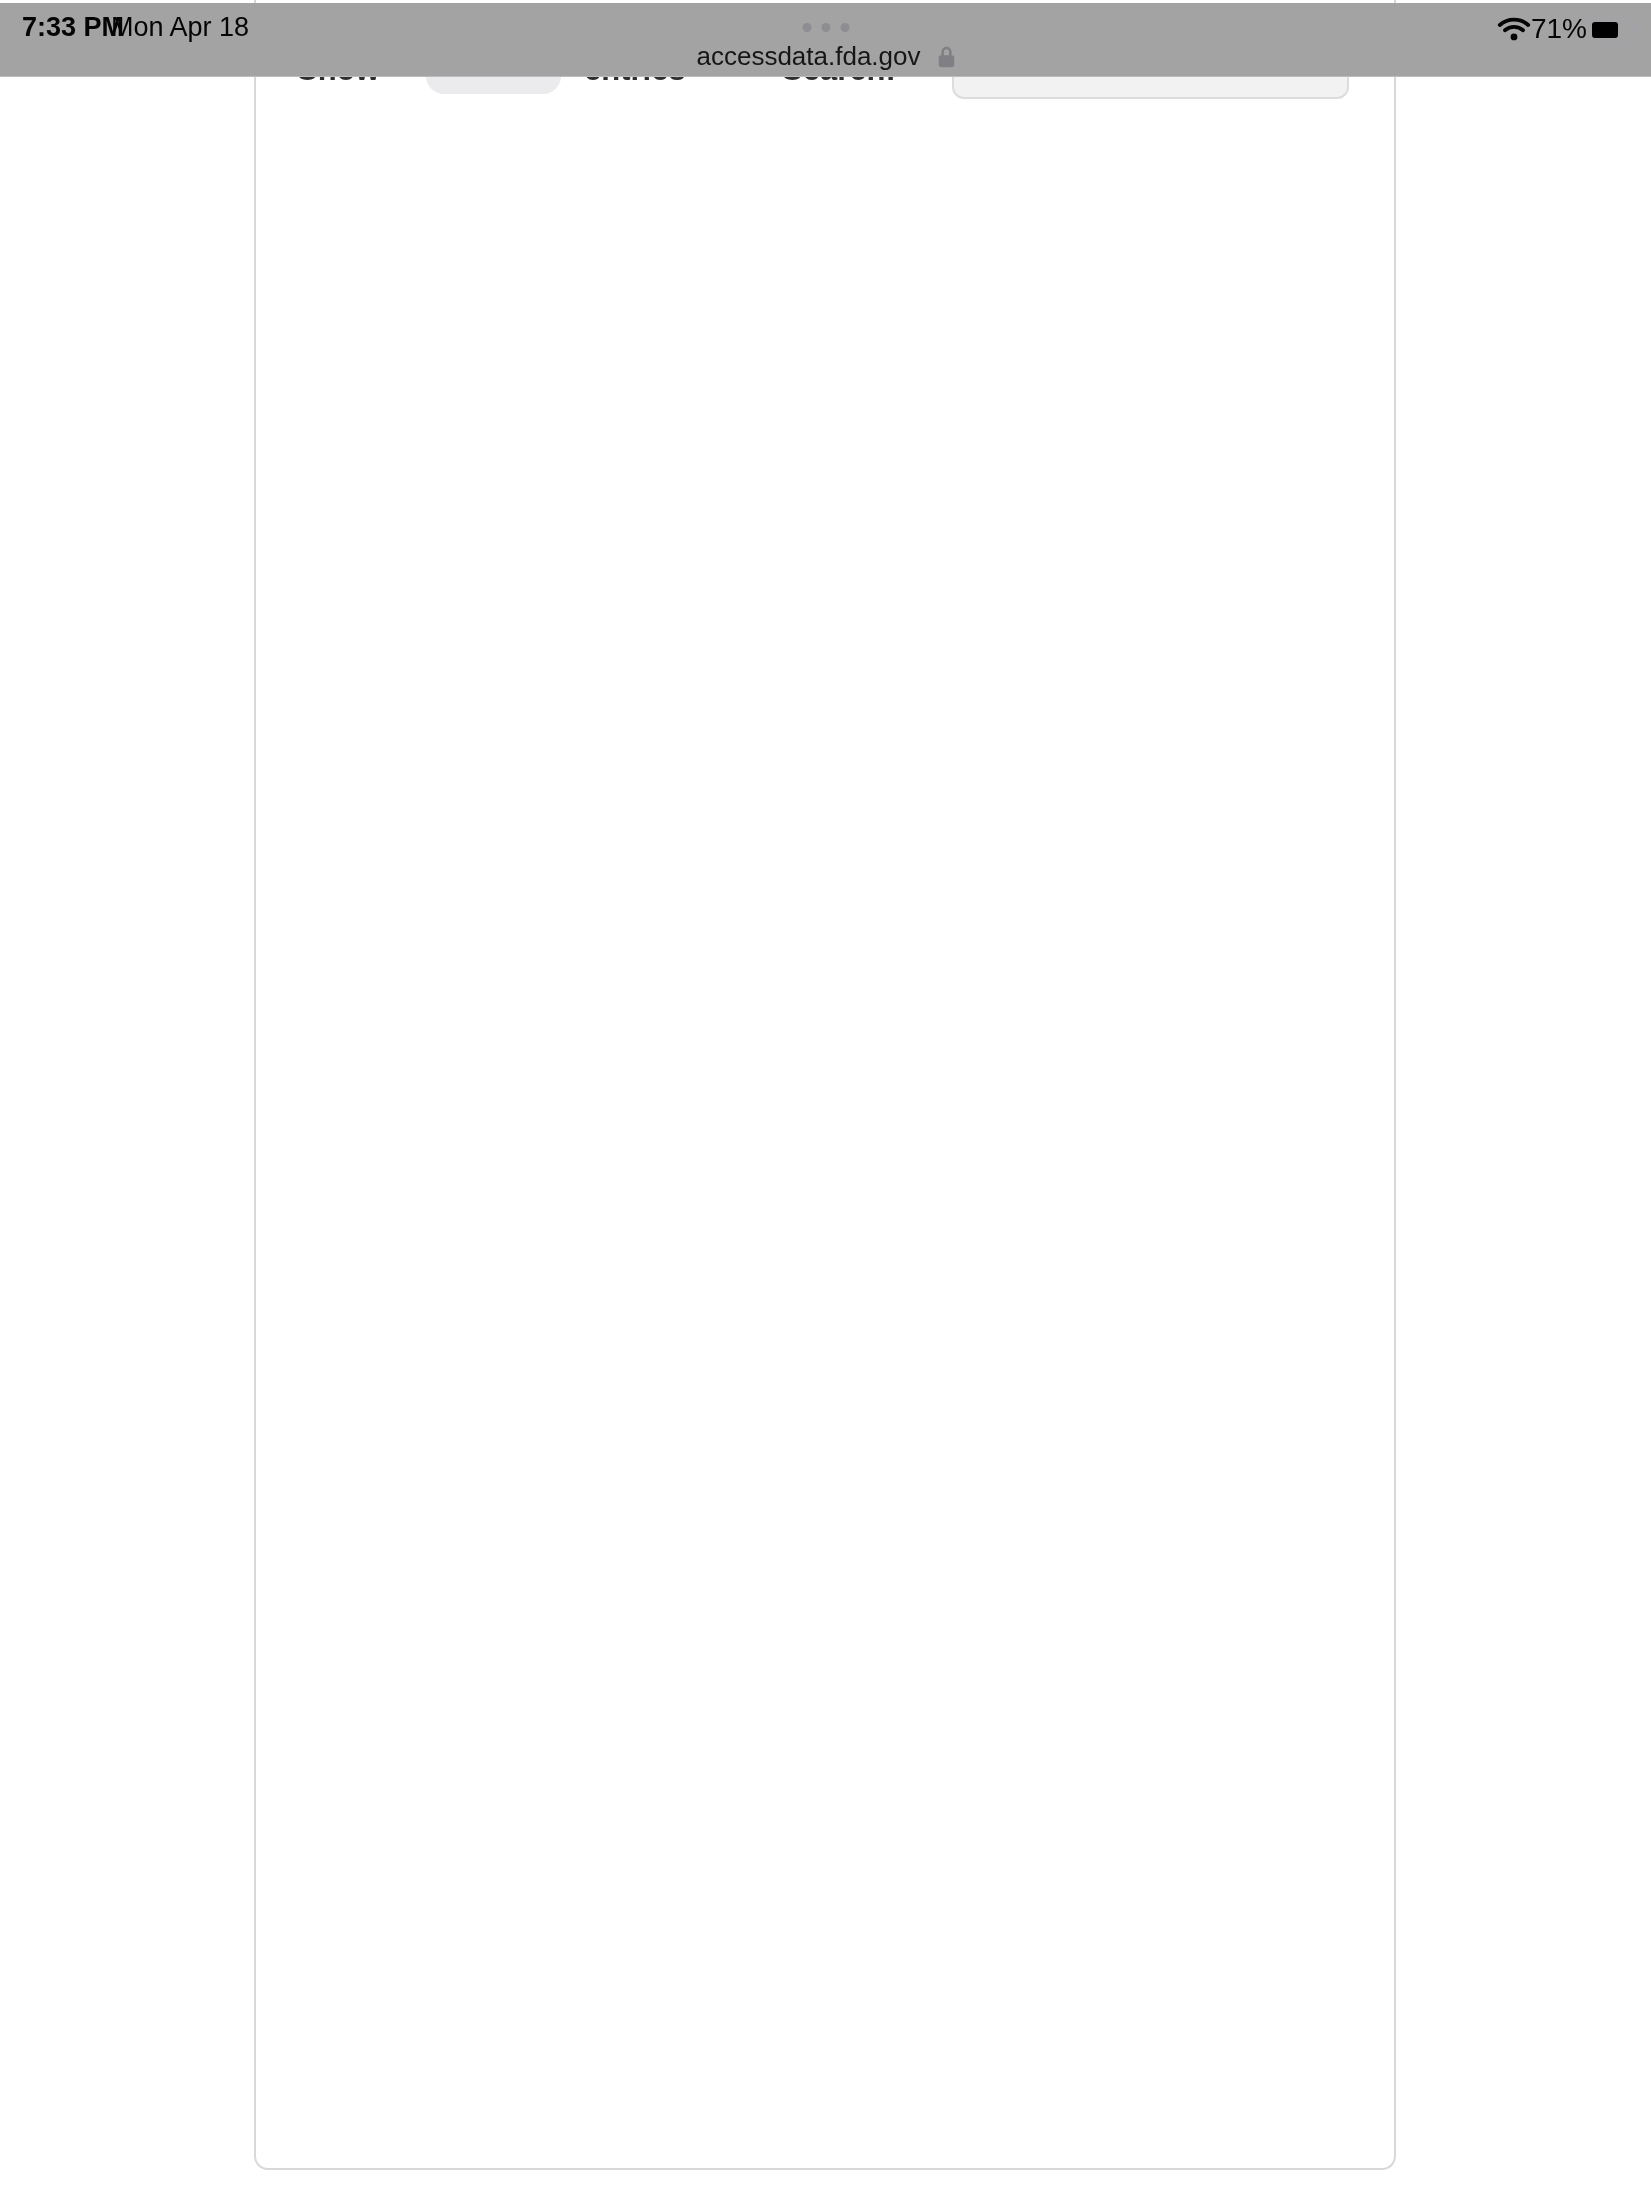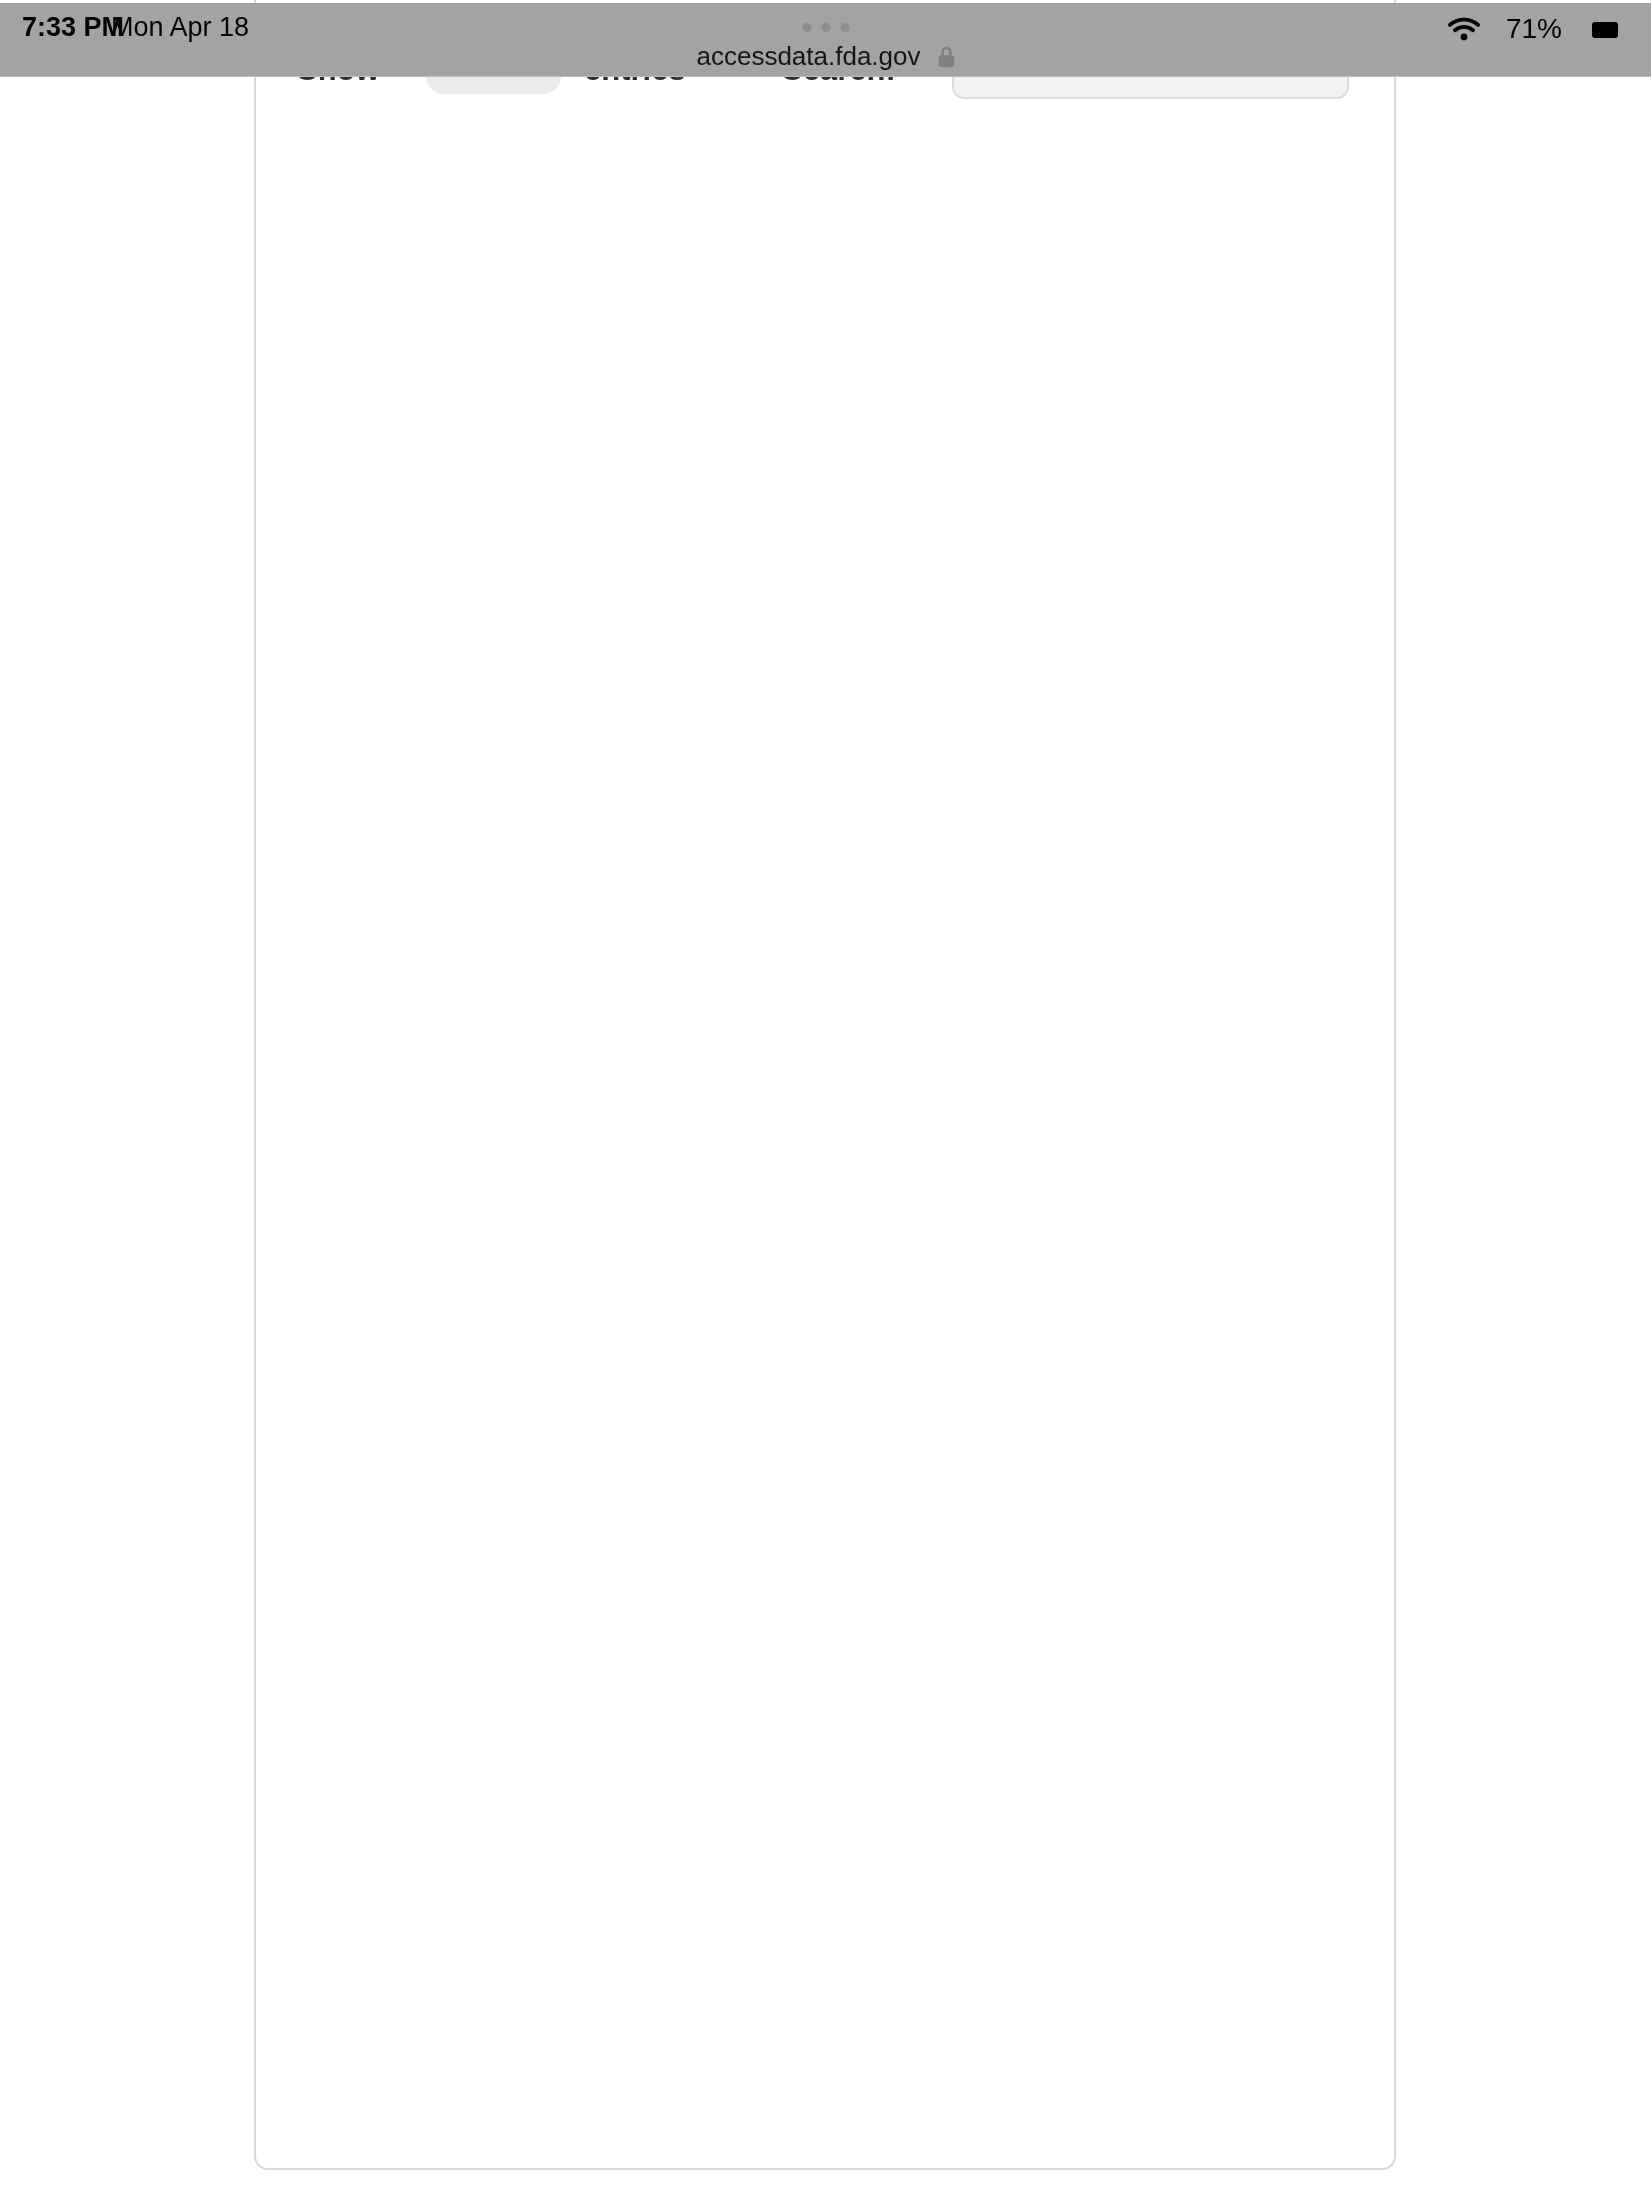--- a/index.html
+++ b/index.html
@@ -4,21 +4,21 @@
 <style>
   html,body{margin:0;padding:0;background:#fff;}
   .page{position:relative;width:1651px;height:2202px;background:#fff;overflow:hidden;
         font-family:"Liberation Sans",sans-serif;color:#222;}
 
   
   .chrome{position:absolute;top:3px;left:0;width:1651px;height:73px;background:#a3a3a3;
           border-bottom:1px solid #bcbcbf;z-index:30;text-decoration:underline;}
   .sb-time{position:absolute;left:22px;top:9px;font-size:27px;font-weight:700;color:#050505;}
   .sb-date{position:absolute;left:111px;top:9px;font-size:27px;font-weight:500;color:#050505;}
-  .sb-right{position:absolute;right:14px;top:10px;display:flex;align-items:center;gap:25px;}
+  .sb-right{position:absolute;right:14px;top:10px;display:flex;align-items:center;gap:0;}
   .sb-batt-pct{font-size:28px;color:#050505;}
   .batt{position:relative;width:50px;height:26px;}
   .batt-body{position:absolute;left:0;top:1px;width:42px;height:22px;border:2px solid #a3a3a7;border-radius:7px;}
   .batt-fill{position:absolute;left:3px;top:3px;height:16px;background:#000;border-radius:3px;}
   .batt-nub{position:absolute;left:48px;top:8px;width:4px;height:10px;background:#a3a3a7;border-radius:0 3px 3px 0;}
   .page-dots{position:absolute;left:50%;top:20px;transform:translateX(-50%);display:flex;gap:10px;}
   .page-dots i{width:9px;height:9px;border-radius:50%;background:#8d8d92;display:block;}
   .urlrow{position:absolute;left:0;top:38px;width:100%;text-align:center;font-size:26px;color:#161618;
           display:flex;justify-content:center;align-items:center;gap:17px;}
 

